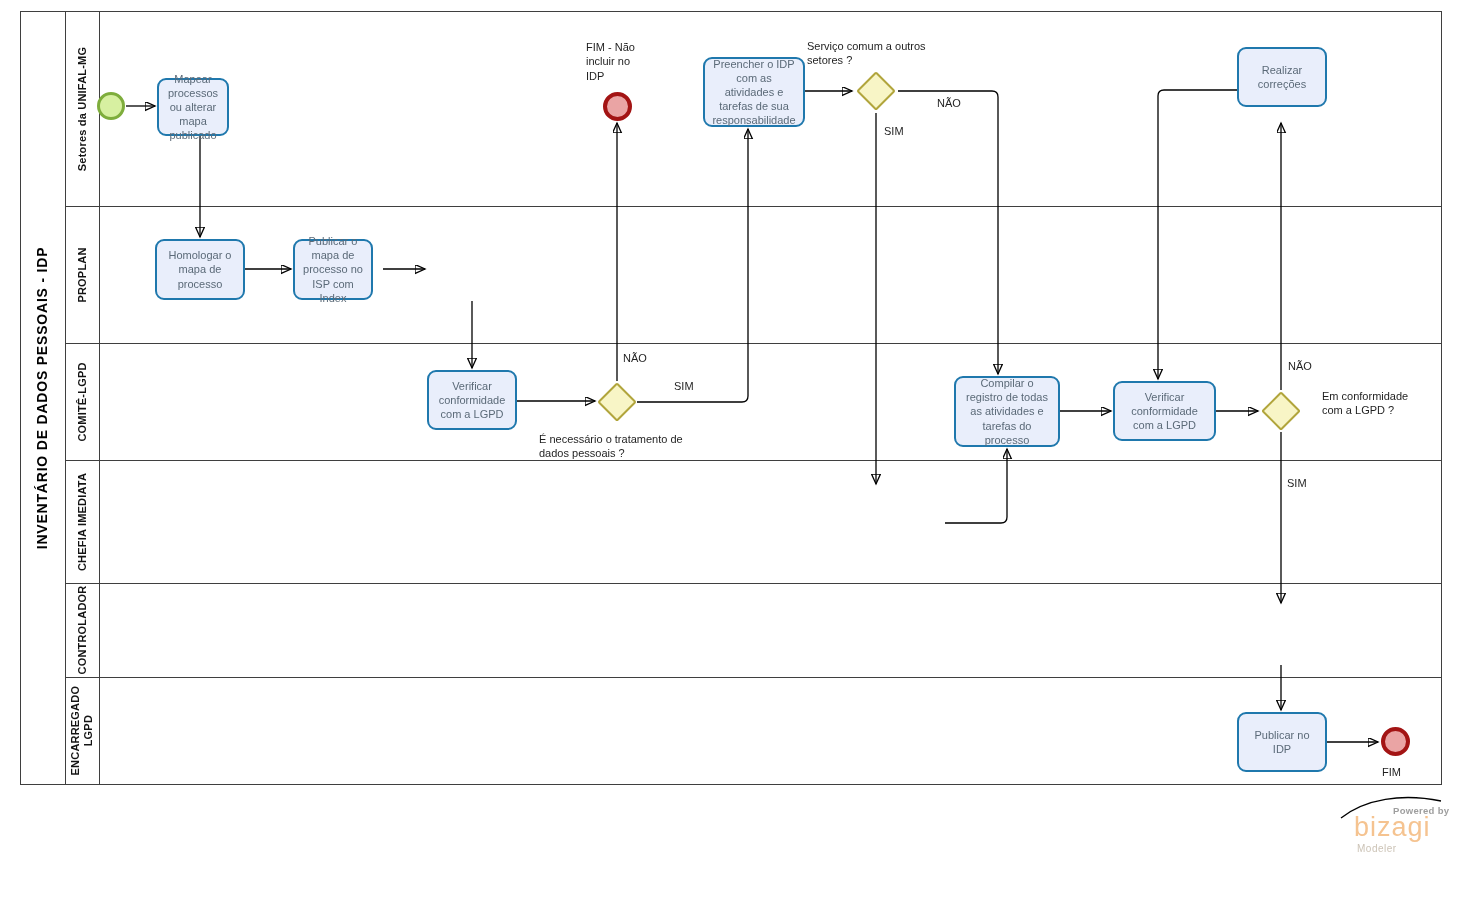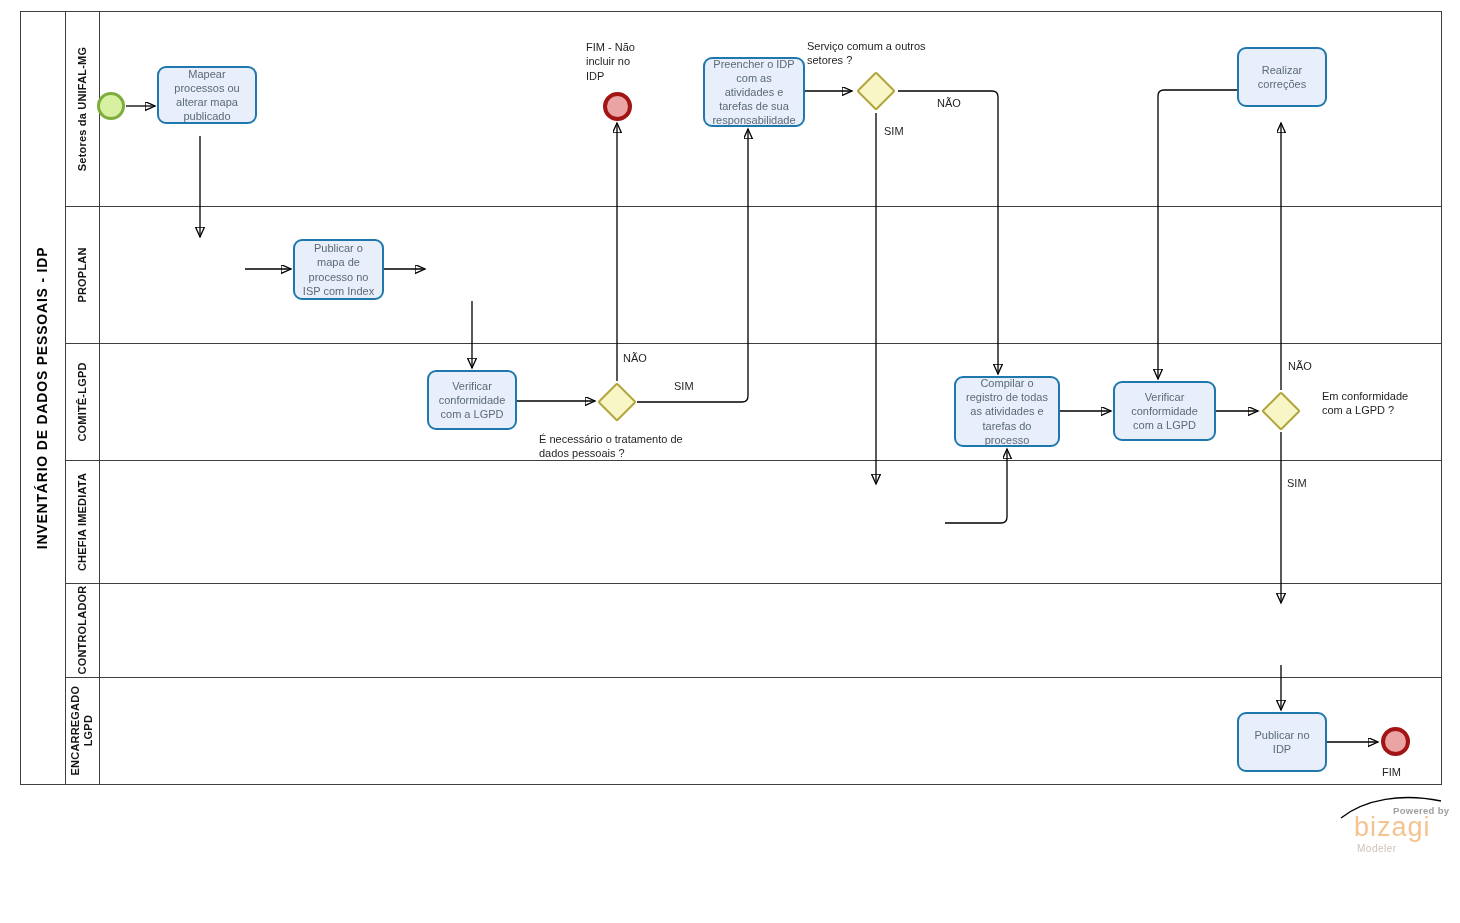--- a/index.html
+++ b/index.html
@@ -108,22 +108,23 @@
     <path d="M1281,665 V710" marker-end="url(#arr)"></path>
     <path d="M1327,742 H1378" marker-end="url(#arr)"></path>
   </svg>
 
   <div class="event start" style="left:97px; top:92px;"></div>
   <div class="event end" style="left:603px; top:92px;"></div>
   <div class="event end" style="left:1381px; top:727px;"></div>
   <div class="lbl center" style="left:586px; top:40px; width:62px;">FIM - Não incluir no IDP</div>
   <div class="lbl center" style="left:1382px; top:765px; width:28px;">FIM</div>
 
-  <div class="task" style="left:157px; top:66px;  width:100px;  height:58px;">Mapear processos ou alterar mapa publicado</div>
-  <div class="task" style="left:293px; top:239px; width:91px;  height:61px;">Publicar o mapa de processo no ISP com Index</div>
+  <div class="task" style="left:157px; top:78px;  width:72px;  height:58px;">Mapear processos ou alterar mapa publicado</div>
+  <div class="task" style="left:155px; top:239px; width:90px;  height:61px;">Homologar o mapa de processo</div>
+  <div class="task" style="left:293px; top:239px; width:80px;  height:61px;">Publicar o mapa de processo no ISP com Index</div>
   <div class="task" style="left:427px; top:370px; width:90px;  height:60px;">Verificar conformidade com a LGPD</div>
   <div class="task" style="left:703px; top:57px;  width:102px; height:70px;">Preencher o IDP com as atividades e tarefas de sua responsabilidade</div>
   <div class="task" style="left:1237px; top:47px; width:90px;  height:60px;">Realizar correções</div>
   <div class="task" style="left:954px; top:376px; width:106px; height:71px;">Compilar o registro de todas as atividades e tarefas do processo</div>
   <div class="task" style="left:1113px; top:381px; width:103px; height:60px;">Verificar conformidade com a LGPD</div>
   <div class="task" style="left:1237px; top:712px; width:90px; height:60px;">Publicar no IDP</div>
 
   <div class="gateway" style="left:603px;  top:388px;"></div>
   <div class="gateway" style="left:862px;  top:77px;"></div>
   <div class="gateway" style="left:1267px; top:397px;"></div>

